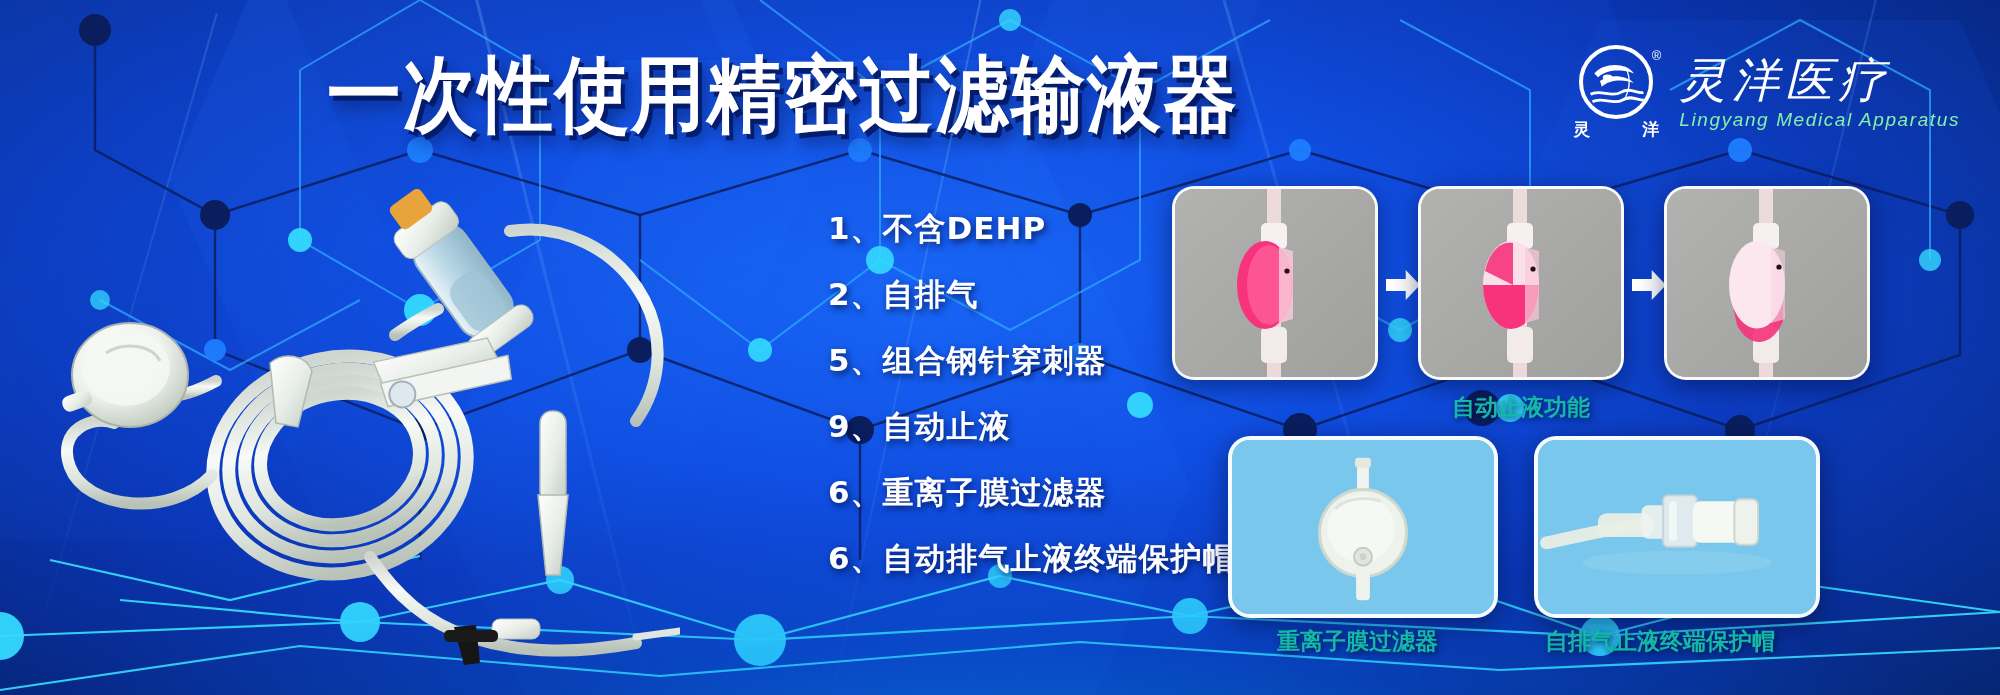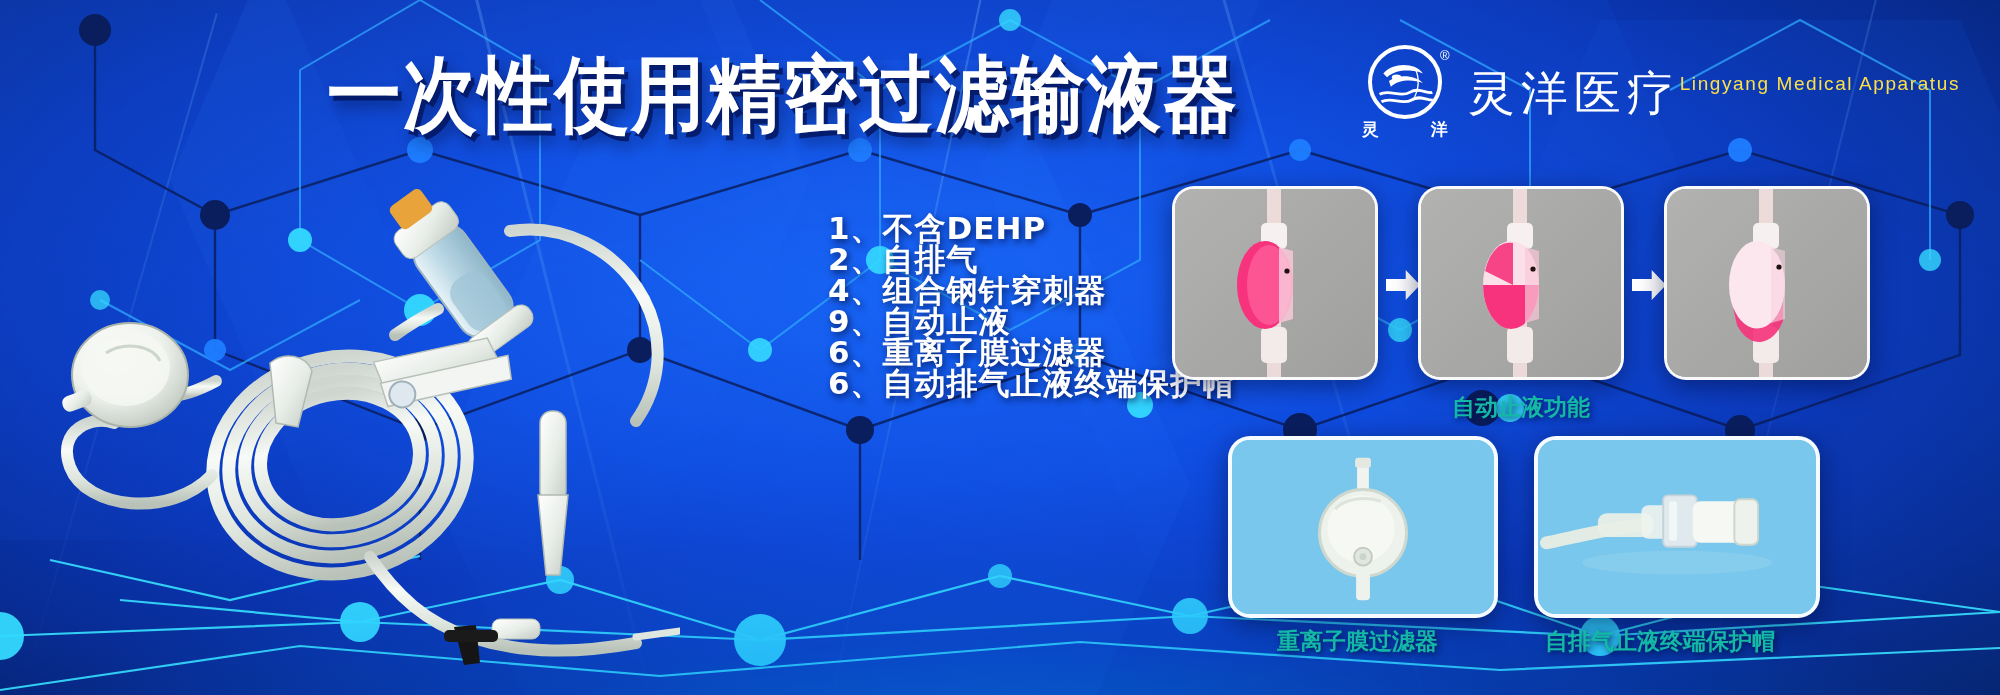--- a/index.html
+++ b/index.html
@@ -67,35 +67,35 @@
   .mark-reg{
     position:absolute; right:-2px; top:4px;
     color:#fff; font-size:13px; line-height:1;
   }
   .mark-sub{
     position:absolute; left:0; top:76px; width:86px;
     display:flex; justify-content:space-between;
     color:#fff; font-size:17px; font-weight:bold; line-height:1;
     font-family:"DejaVu Sans","Liberation Sans",sans-serif;
   }
-  .brand-text{ display:flex; flex-direction:row; }
+  .brand-text{ display:flex; flex-direction:column;font-style:italic; }
   .brand-cn{
     color:#fff; font-size:47px; line-height:1.05; font-weight:normal;
     letter-spacing:6px;
     font-family:"DejaVu Sans","Liberation Sans",sans-serif;
   }
   .brand-en{
-    color:#fde047; font-size:19px; letter-spacing:1.6px; margin-top:5px;
+    color:#86efac; font-size:19px; letter-spacing:1.6px; margin-top:5px;
     font-family:"Liberation Sans",sans-serif;
   }
 
   
   .features{
     position:absolute; left:828px; top:213px;
-    display:flex; flex-direction:column; 
+    display:flex; flex-direction:column; gap:35px;
   }
   .feature{
     color:#fff; font-size:31px; font-weight:bold; line-height:1;
     white-space:nowrap;
     letter-spacing:1px;
     text-shadow:2px 3px 7px rgba(2,14,66,.75);
     font-family:"DejaVu Sans","Liberation Sans",sans-serif;
   }
 
   
@@ -351,21 +351,21 @@
     </div>
     <div class="brand-text">
       <div class="brand-cn">灵洋医疗</div>
       <div class="brand-en">Lingyang Medical Apparatus</div>
     </div>
   </div>
 
   <div class="features">
     <div class="feature">1、不含DEHP</div>
     <div class="feature">2、自排气</div>
-    <div class="feature">4、组合钢针穿刺器</div>
+    <div class="feature">5、组合钢针穿刺器</div>
     <div class="feature">9、自动止液</div>
     <div class="feature">6、重离子膜过滤器</div>
     <div class="feature">6、自动排气止液终端保护帽</div>
   </div>
 
   <div class="panel p-seq seq1">
     <svg viewBox="0 0 200 188" width="100%" height="100%">
       <rect width="200" height="188" fill="#a8a8a6"></rect>
       <rect x="0" y="0" width="200" height="188" fill="url(#n1)" opacity=".35"></rect>
       <defs>

